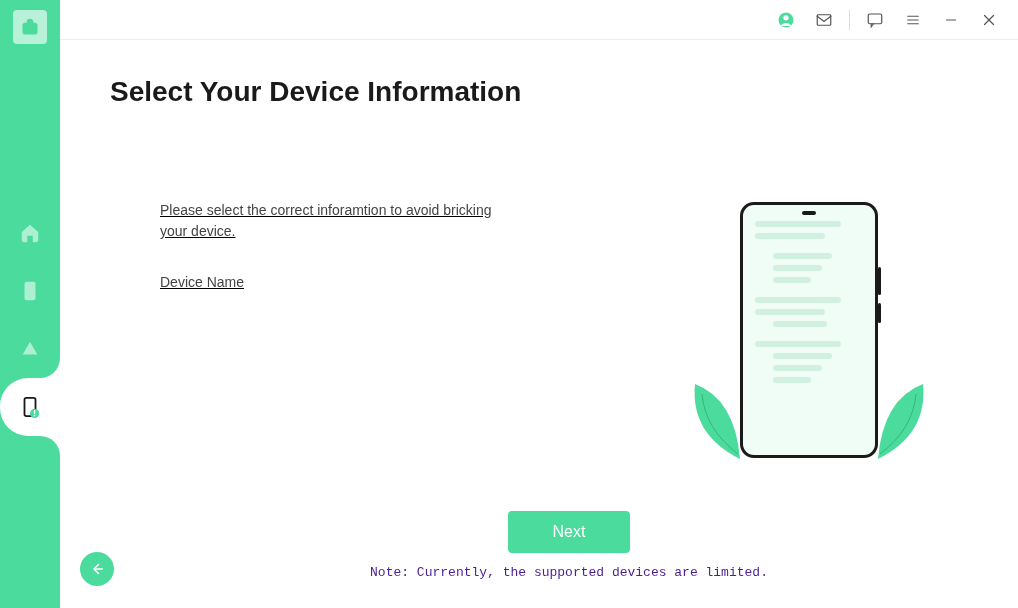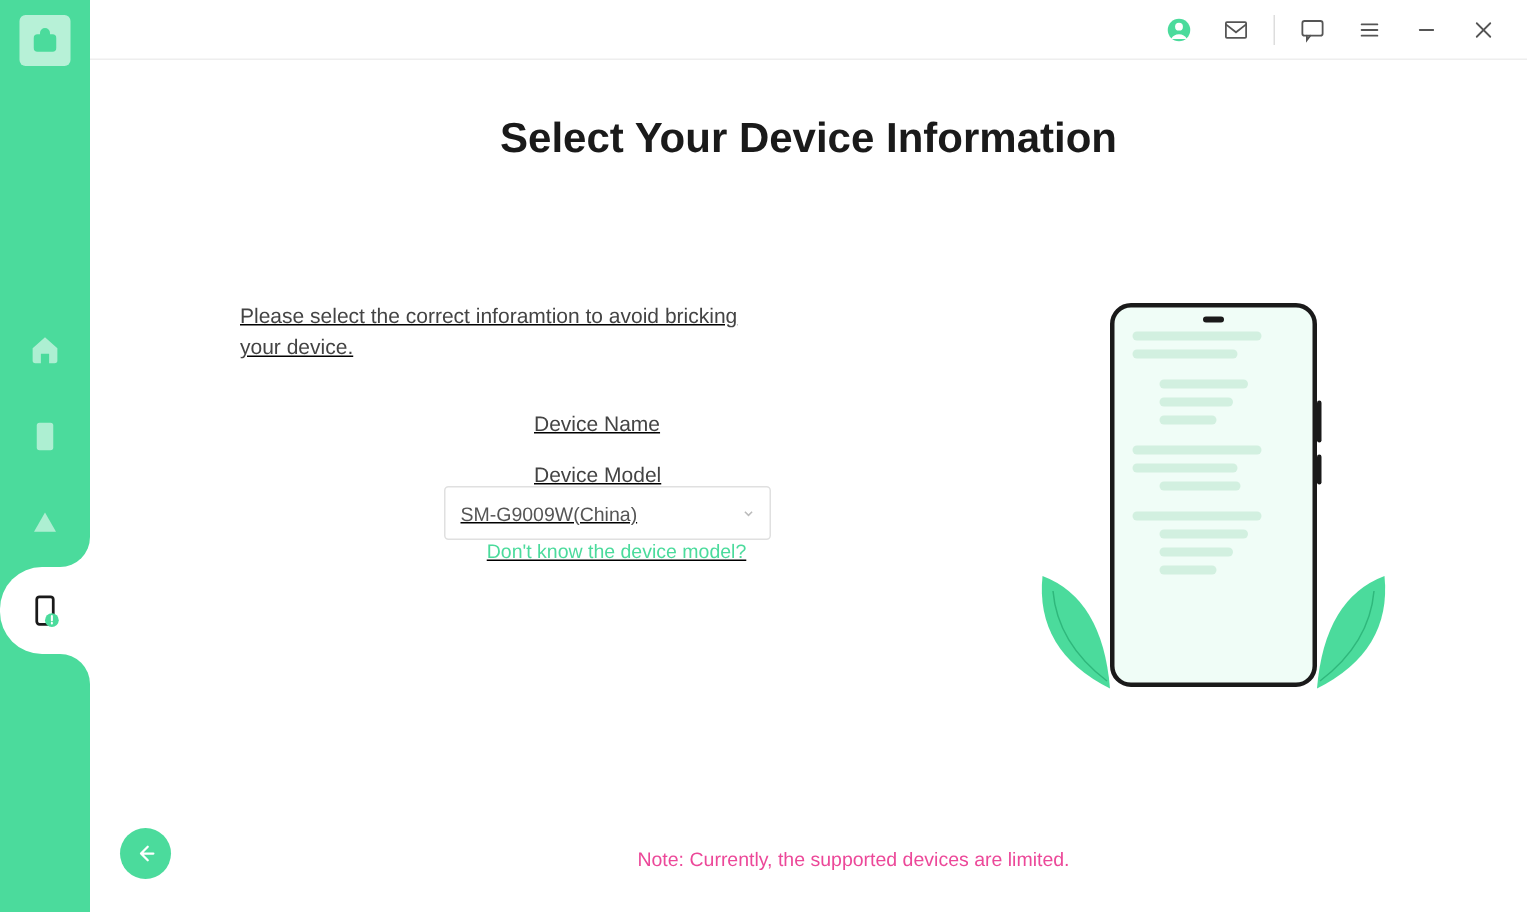--- a/index.html
+++ b/index.html
@@ -100,21 +100,20 @@
     }
     .tb-icon { width: 18px; height: 18px; }
     .tb-icon.stroke path, .tb-icon.stroke rect, .tb-icon.stroke line, .tb-icon.stroke circle {
       fill: none; stroke: #555; stroke-width: 1.6; stroke-linecap: round;
     }
 
     .content {
       padding: 36px 50px 0 50px;
     }
     .page-title {
-      text-align: center;
       font-size: 28px;
       font-weight: 700;
       color: #1a1a1a;
       margin-bottom: 92px;
     }
     .body-row {
       display: flex;
       align-items: flex-start;
       text-decoration: underline;
     }
@@ -126,21 +125,20 @@
       font-size: 14px;
       color: #444;
       line-height: 1.5;
       max-width: 340px;
       margin-bottom: 32px;
     }
     .field-row {
       display: flex;
       align-items: center;
       margin-bottom: 18px;
-      flex-direction: column;
     }
     .field-label {
       width: 98px;
       font-size: 14px;
       color: #444;
     }
     .select-box {
       width: 218px;
       height: 36px;
       border: 1px solid #e0e0e0;
@@ -225,21 +223,22 @@
       color: #fff;
       font-size: 16px;
       border-radius: 4px;
       display: flex;
       align-items: center;
       justify-content: center;
       margin-bottom: 12px;
     }
     .note {
       font-size: 13px;
-      color: #ec4899;
+      color: #4c1d95;
+      font-family: Liberation Mono, monospace;
     }
     .back-btn {
       position: absolute;
       left: 80px;
       bottom: 22px;
       width: 34px;
       height: 34px;
       border-radius: 50%;
       background: #4bdb9c;
       display: flex;
@@ -328,30 +327,20 @@
     <h1 class="page-title">Select Your Device Information</h1>
 
     <div class="body-row">
       <div class="form-area">
         <p class="instruction">Please select the correct inforamtion to avoid bricking your device.</p>
 
         <div class="field-row">
           <div class="field-label">Device Name</div>
         </div>
 
-        <div class="field-row">
-          <div class="field-label">Device Model</div>
-          <div class="select-box">
-            <span>SM-G9009W(China)</span>
-            <svg class="chev" viewBox="0 0 10 10">
-                <path d="M2 4l3 3 3-3" fill="none" stroke="#bbb" stroke-width="1.3"></path>
-              </svg>
-          </div>
-          <a class="help-link">Don't know the device model?</a>
-        </div>
       </div>
 
       <div class="illustration">
         <svg class="leaf" style="left:30px" width="80" height="90" viewBox="0 0 80 90">
           <path d="M60 85 Q10 60 15 10 Q55 25 60 85" fill="#4bdb9c"></path>
           <path d="M58 80 Q25 55 22 20" fill="none" stroke="#2fb87c" stroke-width="1"></path>
         </svg>
         <svg class="leaf" style="right:30px" width="80" height="90" viewBox="0 0 80 90">
           <path d="M20 85 Q70 60 65 10 Q25 25 20 85" fill="#4bdb9c"></path>
           <path d="M22 80 Q55 55 58 20" fill="none" stroke="#2fb87c" stroke-width="1"></path>
@@ -371,20 +360,21 @@
           <div class="screen-line" style="width:80%"></div>
           <div class="screen-line" style="width:55%;margin-left:18px"></div>
           <div class="screen-line" style="width:45%;margin-left:18px"></div>
           <div class="screen-line" style="width:35%;margin-left:18px"></div>
         </div>
       </div>
     </div>
   </div>
 
   <div class="footer">
+    <div class="next-btn">Next</div>
     <div class="note">Note: Currently, the supported devices are limited.</div>
   </div>
 </div>
 
 <div class="back-btn">
   <svg width="18" height="18" viewBox="0 0 24 24">
     <path d="M14 6l-6 6 6 6 M8 12h11" fill="none" stroke="#fff" stroke-width="2" stroke-linecap="round" stroke-linejoin="round"></path>
   </svg>
 </div>
 

